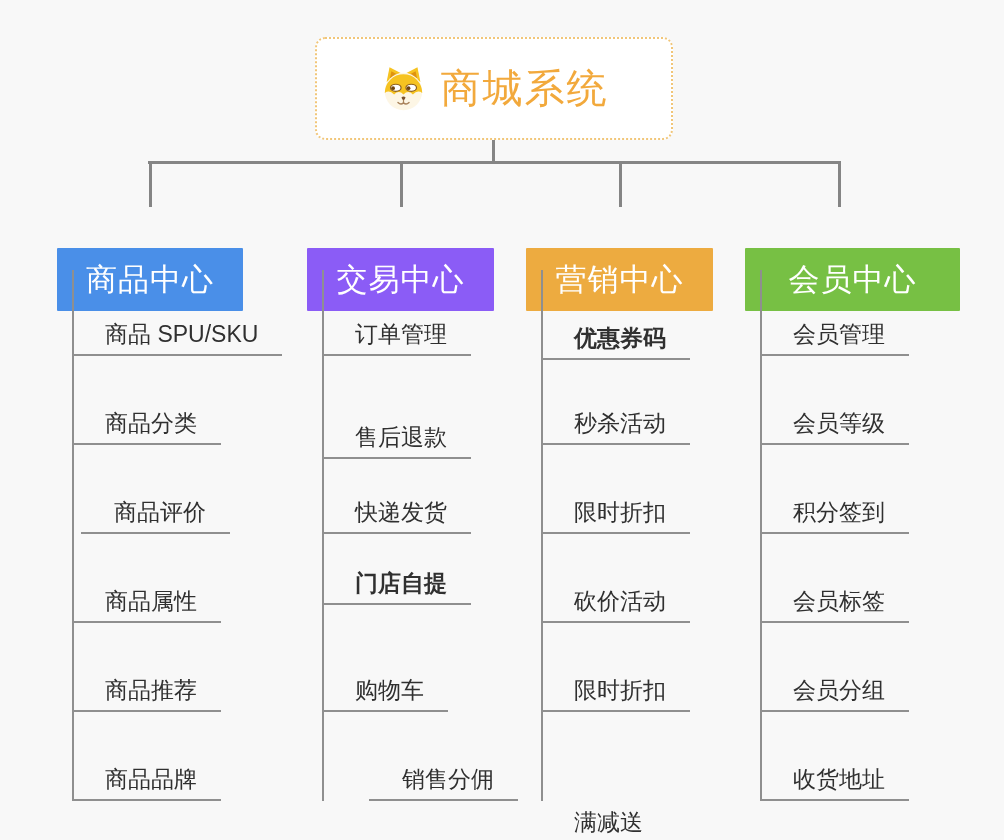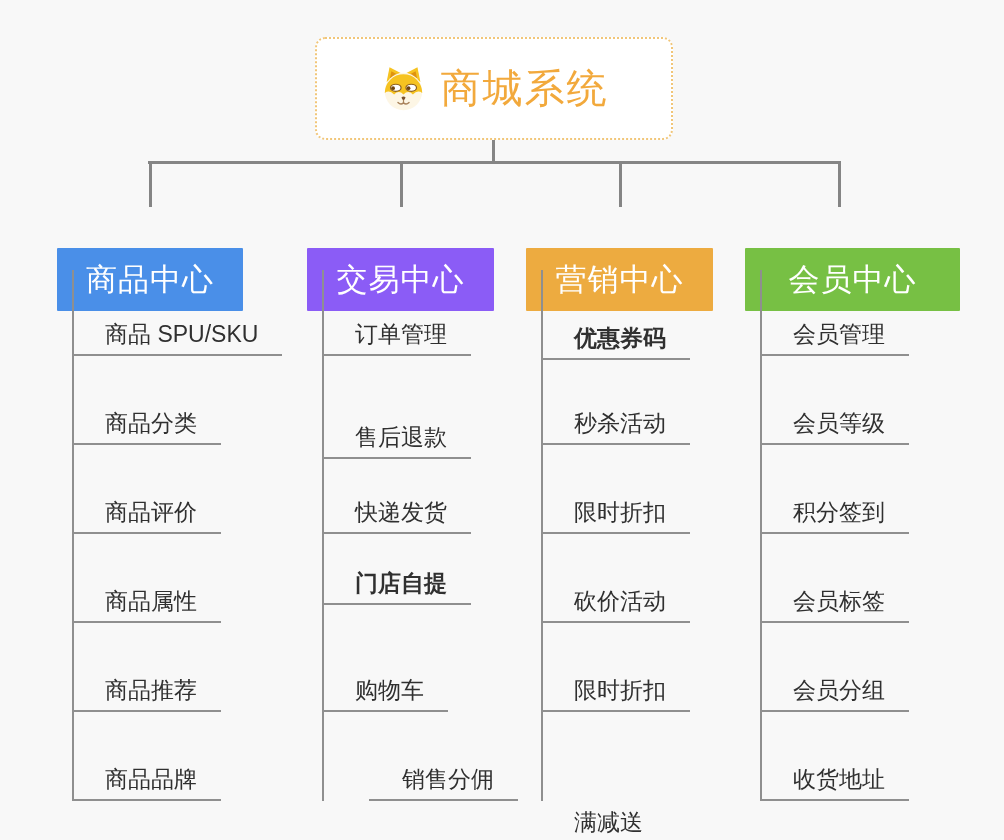--- a/index.html
+++ b/index.html
@@ -84,21 +84,21 @@
   <div class="line thin vline" style="left: 72px; top: 270px; width: 2px; height: 531px;"></div>
 
   <div class="leaf" style="left: 72px; top: 320px;">
     <span>商品 SPU/SKU</span>
   </div>
 
   <div class="leaf" style="left: 72px; top: 409px;">
     <span>商品分类</span>
   </div>
 
-  <div class="leaf" style="left: 72px; top: 498px;">
+  <div class="leaf" style="left: 81px; top: 498px;">
     <span>商品评价</span>
   </div>
 
   <div class="leaf" style="left: 72px; top: 587px;">
     <span>商品属性</span>
   </div>
 
   <div class="leaf" style="left: 72px; top: 676px;">
     <span>商品推荐</span>
   </div>

